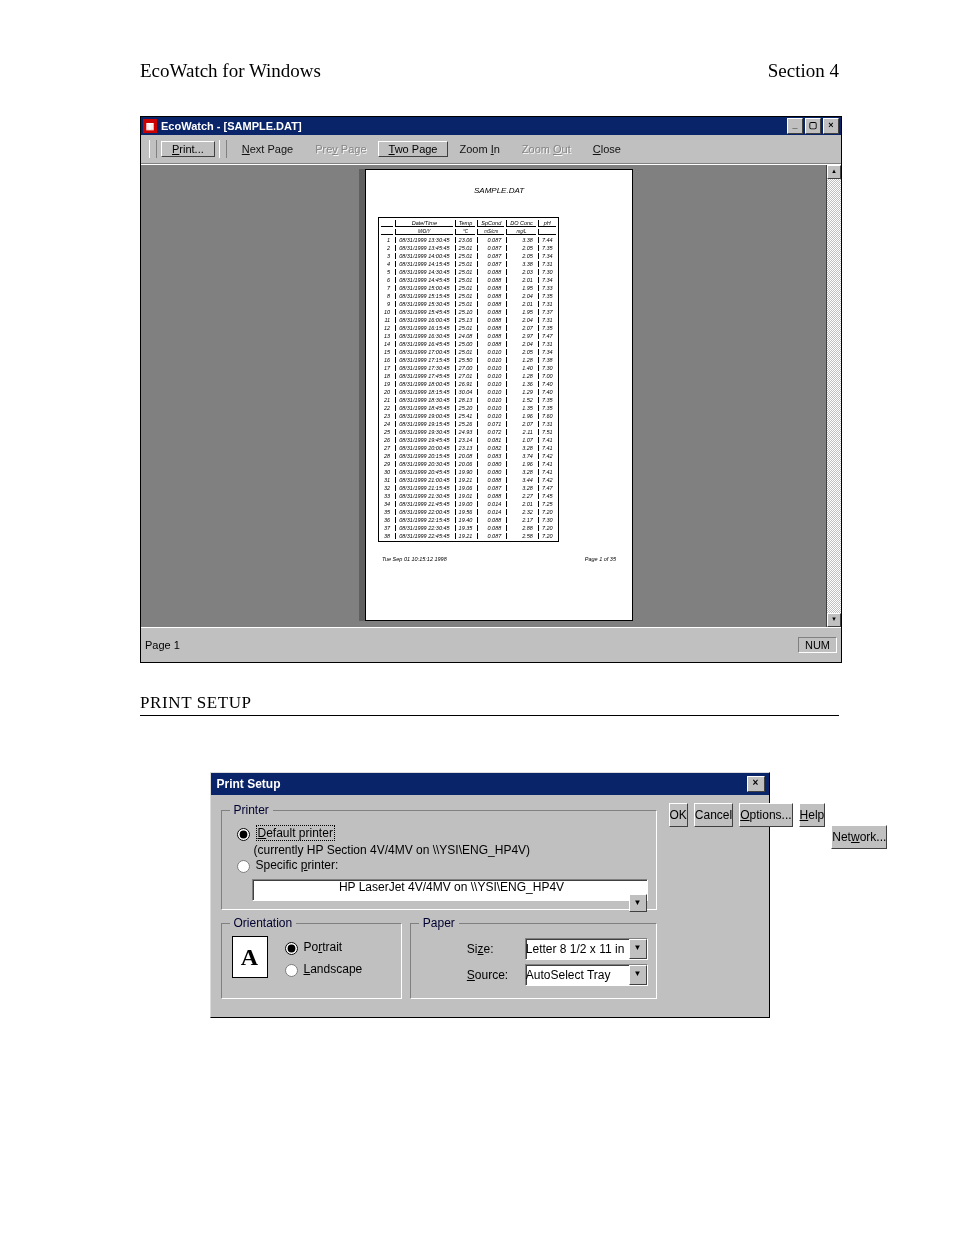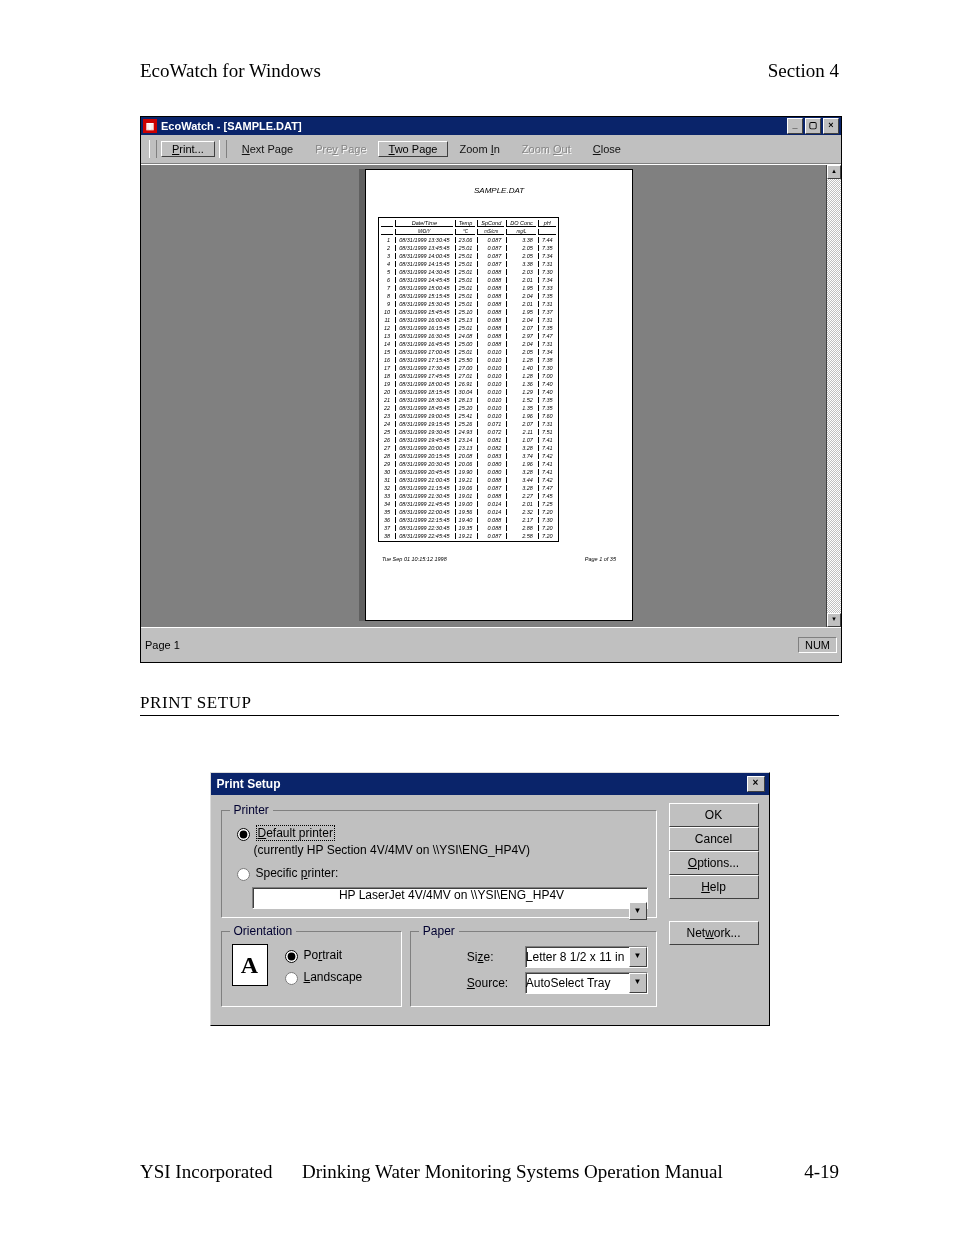--- a/index.html
+++ b/index.html
@@ -209,21 +209,21 @@
     border-bottom-color: #404040;
     font-size: 10px;
     line-height: 12px;
     text-align: center;
   }
   .dlg-body {
     display: flex;
     padding: 8px 10px 12px 10px;
   }
   .dlg-left { flex: 1; }
-  .dlg-right { width: 92px; margin-left: 12px; display: flex; flex-direction: column; }
+  .dlg-right { width: 92px; margin-left: 12px; display: flex; flex-direction: row; gap: 6px; }
   .push-btn {
     height: 24px;
     background: #c0c0c0;
     border: 1px solid #fff;
     border-right-color: #404040;
     border-bottom-color: #404040;
     font-family: inherit;
     font-size: 12px;
     padding: 0;
   }
@@ -716,21 +716,21 @@
     <div class="dlg-body">
       <div class="dlg-left">
 
         <fieldset class="gb">
           <legend>Printer</legend>
           <div class="radio-row dotted">
             <input type="radio" checked="" style="">
             <label><u>D</u>efault printer</label>
           </div>
           <div class="sub-label">(currently HP Section 4V/4MV on \\YSI\ENG_HP4V)</div>
-          <div class="radio-row" style="margin-top:8px;">
+          <div class="radio-row" style="margin-top:0;">
             <input type="radio" style="">
             <label>Specific <u>p</u>rinter:</label>
           </div>
           <div class="combo">
             <span>HP LaserJet 4V/4MV on \\YSI\ENG_HP4V</span>
             <div class="arrow">▼</div>
           </div>
         </fieldset>
 
         <div class="two-col">
@@ -774,19 +774,14 @@
       <div class="dlg-right">
         <button class="push-btn">OK</button>
         <button class="push-btn">Cancel</button>
         <button class="push-btn"><u>O</u>ptions...</button>
         <button class="push-btn"><u>H</u>elp</button>
         <button class="push-btn" style="margin-top:22px;">Net<u>w</u>ork...</button>
       </div>
     </div>
   </div>
 
-  <div class="page-foot">
-    <div>YSI Incorporated</div>
-    <div class="mid">Drinking Water Monitoring Systems Operation Manual</div>
-    <div>4-19</div>
-  </div>
 
 </div>
 
 </body></html>

